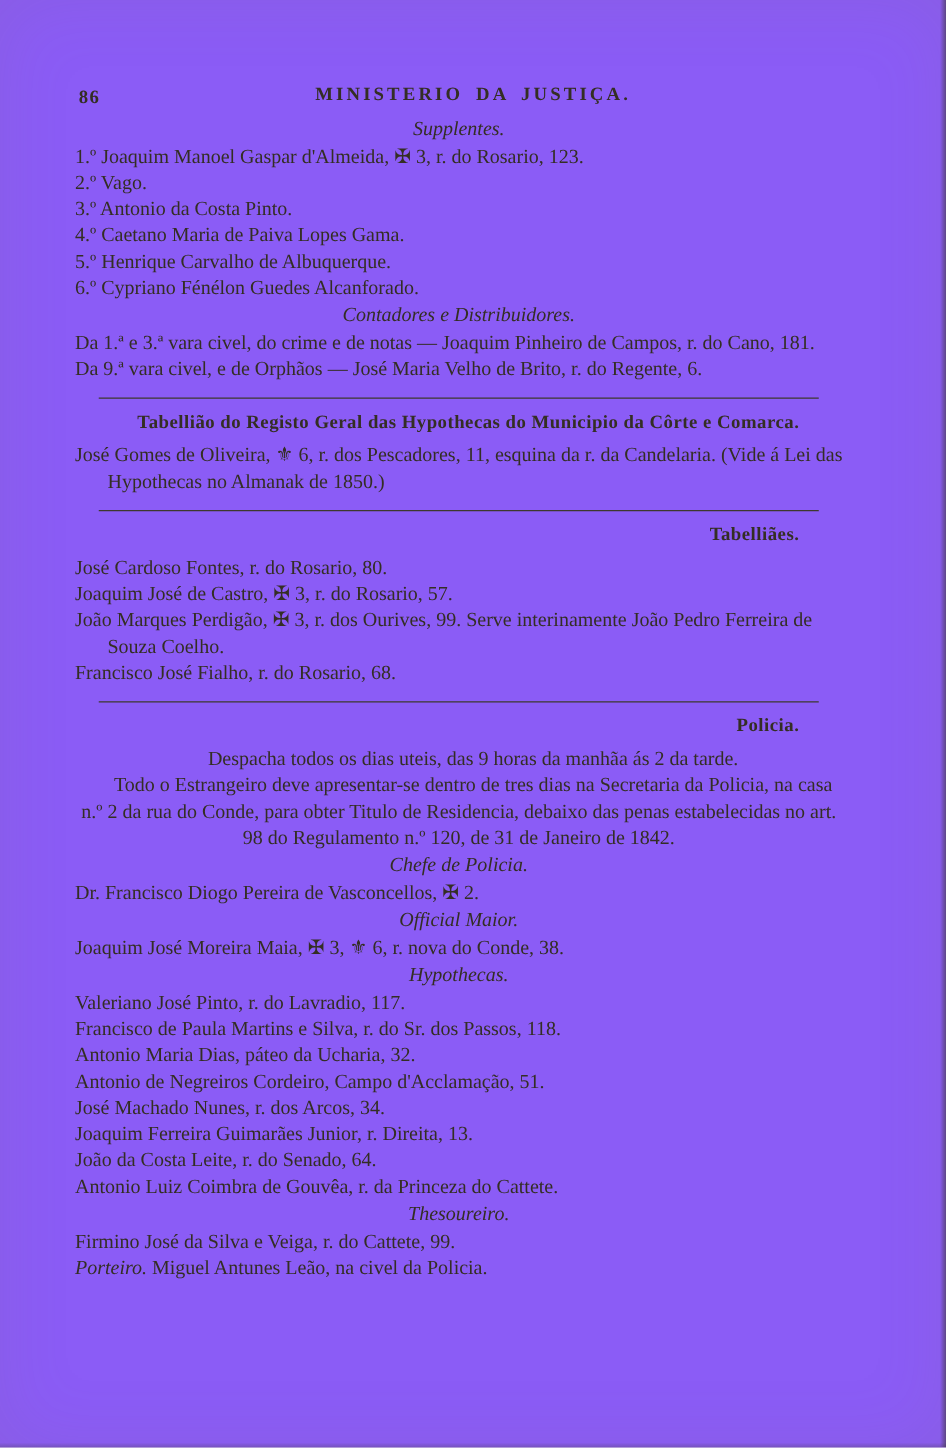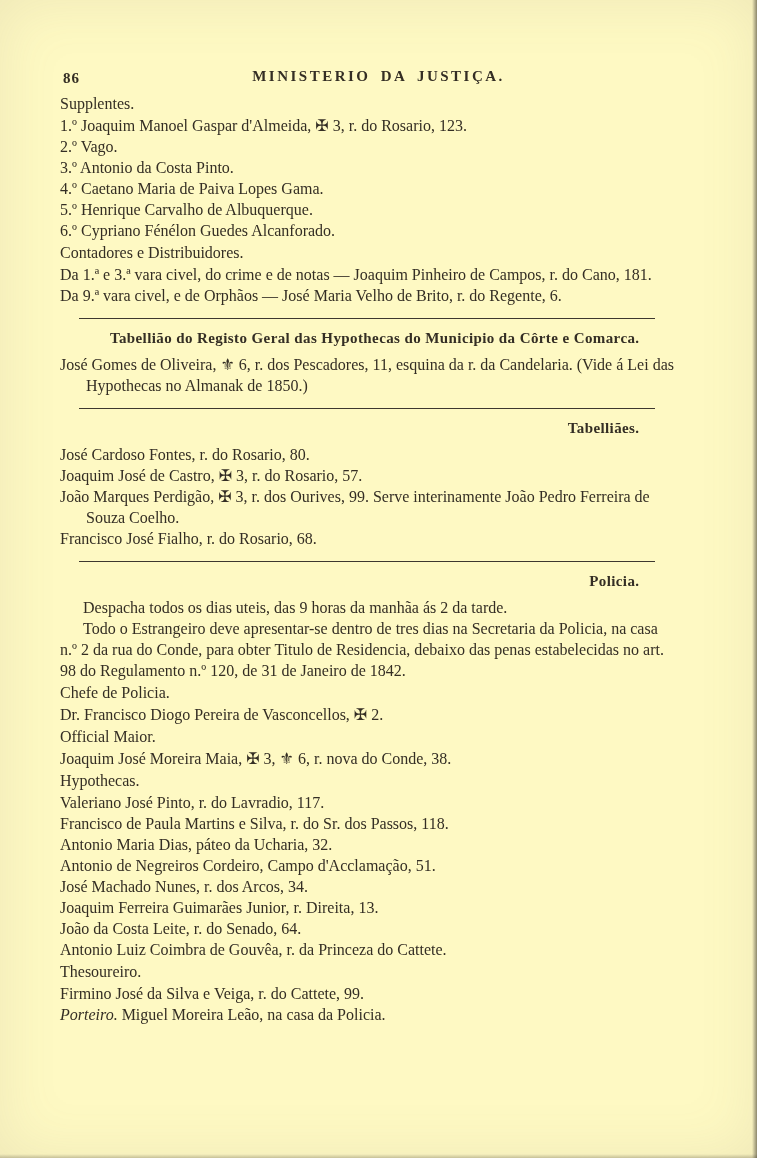--- a/index.html
+++ b/index.html
@@ -6,21 +6,21 @@
   html, body { background: #dcdad4; }
   body {
     font-family: "Liberation Serif", "DejaVu Serif", serif;
     -webkit-font-smoothing: antialiased;
   }
   .page {
     position: relative;
     width: 757px;
     height: 1158px;
     margin: 0 auto;
-    background: #fef9c3;
+    background: #8b5cf6;
     color: #342e24;
     overflow: hidden;
     box-shadow: inset 0 0 60px rgba(120,110,95,0.12);
   }
   .scan-edge-right {
     position: absolute;
     top: 0; right: 0;
     width: 5px; height: 100%;
     background: linear-gradient(to right, rgba(0,0,0,0), rgba(55,50,42,0.55));
     pointer-events: none;
@@ -53,38 +53,40 @@
     word-spacing: 4px;
   }
   .content {
     width: 614px;
     margin-left: 60px;
     font-size: 16px;
     line-height: 21px;
   }
   .blk { margin: 0; }
   .center-italic {
-    text-align: left;
+    text-align: center;
+    font-style: italic;
     margin: 1px 0 1px 0;
   }
   .center-bold {
     text-align: right;
     font-weight: bold;
     font-size: 15px;
     letter-spacing: 0.4px;
     max-width: 545px;
     margin: 4px auto 6px auto;
     line-height: 20px;
   }
   .entry {
     padding-left: 26px;
     text-indent: -26px;
   }
   .indent {
     text-indent: 23px;
+    text-align: center;
   }
   .rule {
     height: 0;
     border-top: 1.5px solid #3e382f;
     width: 576px;
     margin: 12px auto 9px auto;
   }
 </style>
 </head>
 <body>
@@ -126,17 +128,17 @@
       <p class="blk entry">Valeriano José Pinto, r. do Lavradio, 117.</p>
       <p class="blk entry">Francisco de Paula Martins e Silva, r. do Sr. dos Passos, 118.</p>
       <p class="blk entry">Antonio Maria Dias, páteo da Ucharia, 32.</p>
       <p class="blk entry">Antonio de Negreiros Cordeiro, Campo d'Acclamação, 51.</p>
       <p class="blk entry">José Machado Nunes, r. dos Arcos, 34.</p>
       <p class="blk entry">Joaquim Ferreira Guimarães Junior, r. Direita, 13.</p>
       <p class="blk entry">João da Costa Leite, r. do Senado, 64.</p>
       <p class="blk entry">Antonio Luiz Coimbra de Gouvêa, r. da Princeza do Cattete.</p>
       <p class="blk center-italic">Thesoureiro.</p>
       <p class="blk entry">Firmino José da Silva e Veiga, r. do Cattete, 99.</p>
-      <p class="blk entry"><span style="font-style: italic;">Porteiro.</span><span> Miguel Moreira Leão, na casa da Policia.</span></p>
+      <p class="blk entry"><span style="font-style: italic;">Porteiro.</span><span> Miguel Antunes Leão, na civel da Policia.</span></p>
     </main>
   <div class="scan-edge-right"></div>
   <div class="scan-edge-bottom"></div>
 </div>
 
 </body></html>

